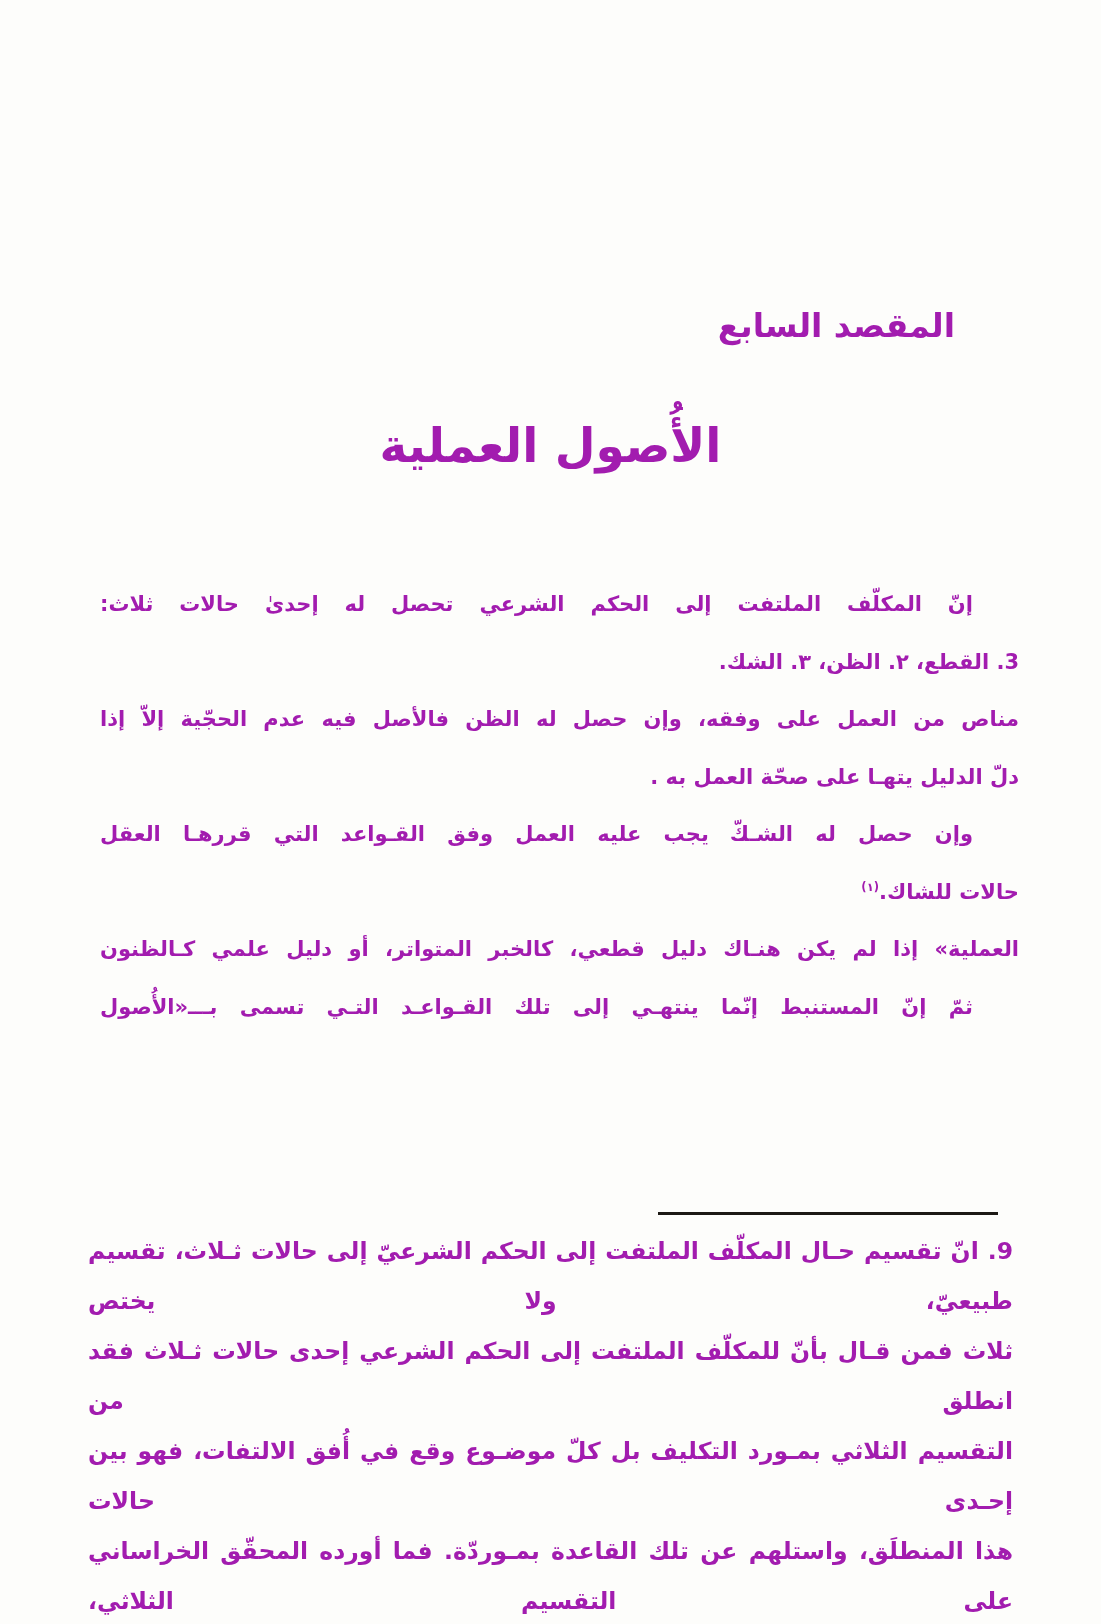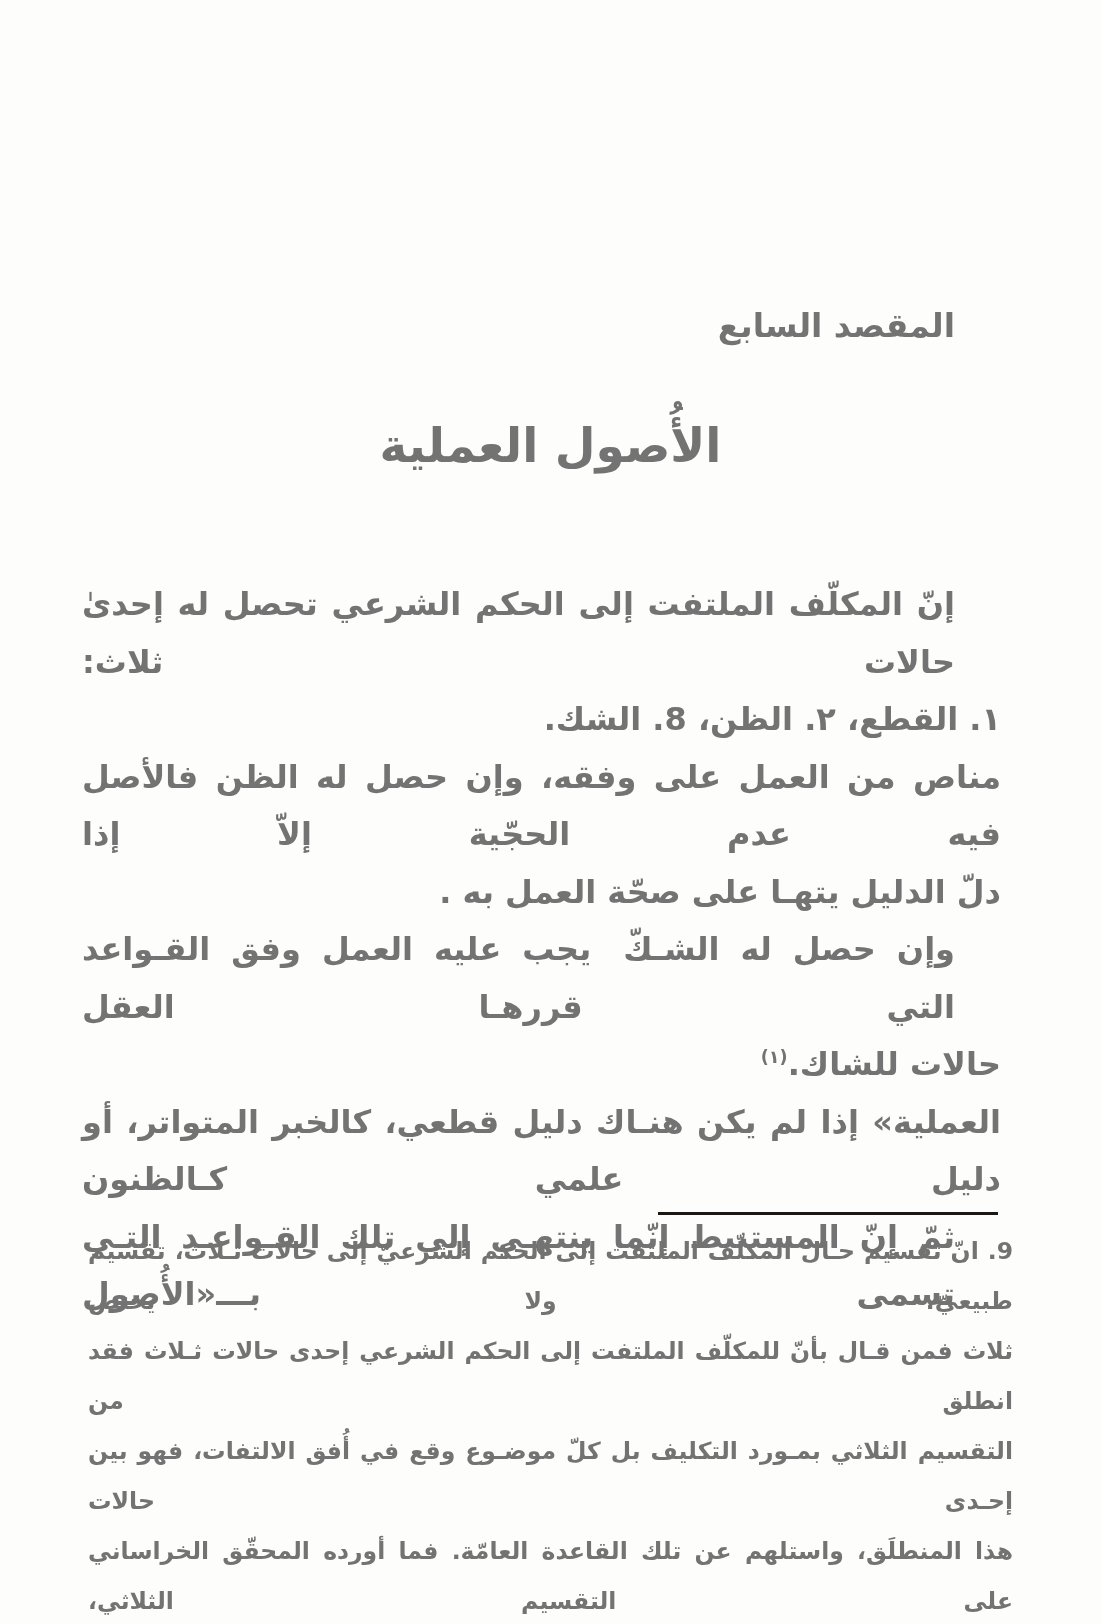--- a/index.html
+++ b/index.html
@@ -5,21 +5,21 @@
   html, body {
     margin: 0;
     padding: 0;
     background: #fdfdfb;
   }
   .page {
     position: relative;
     width: 1101px;
     height: 1624px;
     background: #fdfdfb;
-    color: #737373;
+    color: #a21caf;
     direction: rtl;
     font-family: "DejaVu Sans", sans-serif;
     overflow: hidden;
   }
   .section-label {
     position: absolute;
     top: 306px;
     right: 146px;
     font-size: 33px;
     font-weight: bold;
@@ -32,23 +32,23 @@
     left: 0;
     width: 100%;
     text-align: center;
     font-size: 47px;
     font-weight: bold;
     white-space: nowrap;
   }
   .body-block {
     position: absolute;
     top: 576px;
-    right: 100px;
+    right: 82px;
     width: 919px;
-    font-size: 32px;
+    font-size: 21px;
     font-weight: bold;
     line-height: 57.5px;
   }
   .bl { white-space: normal; }
   .j  { text-align: justify; text-align-last: justify; }
   .r  { text-align: right; }
   .ind { padding-right: 46px; }
   .fnref {
     font-size: 0.55em;
     font-weight: bold;
@@ -77,32 +77,32 @@
 <body>
 
 <div class="page">
 
   <div class="section-label">المقصد السابع</div>
 
   <div class="page-title">الأُصول العملية</div>
 
   <div class="body-block">
     <div class="bl j ind"><span>إنّ المكلّف الملتفت إلى الحكم الشرعي تحصل له إحدىٰ حالات ثلاث:</span></div>
-    <div class="bl r"><span>١. القطع، ٢. الظن، 8. الشك.</span></div>
+    <div class="bl r"><span>3. القطع، ٢. الظن، ٣. الشك.</span></div>
     <div class="bl j"><span>مناص من العمل على وفقه، وإن حصل له الظن فالأصل فيه عدم الحجّية إلاّ إذا</span></div>
     <div class="bl r"><span>دلّ الدليل يتهـا على صحّة العمل به .</span></div>
     <div class="bl j ind"><span>وإن حصل له الشـكّ  يجب عليه العمل وفق القـواعد التي قررهـا العقل</span></div>
     <div class="bl r"><span>حالات للشاك.</span><sup class="fnref">(١)</sup></div>
     <div class="bl j"><span>العملية» إذا لم يكن هنـاك دليل قطعي، كالخبر المتواتر، أو دليل علمي كـالظنون</span></div>
     <div class="bl j ind"><span>ثمّ إنّ المستنبط إنّما ينتهـي إلى تلك القـواعـد التـي تسمى بـــ«الأُصول</span></div>
   </div>
 
   <div class="footnote-rule"></div>
 
   <div class="footnote-block">
     <div class="bl j"><span>9. انّ تقسيم حـال المكلّف الملتفت إلى الحكم الشرعيّ إلى حالات ثـلاث، تقسيم طبيعيّ، ولا يختص</span></div>
     <div class="bl j"><span>ثلاث فمن قـال بأنّ للمكلّف الملتفت إلى الحكم الشرعي إحدى حالات ثـلاث فقد انطلق من</span></div>
     <div class="bl j"><span>التقسيم الثلاثي بمـورد التكليف بل كلّ موضـوع وقع في أُفق الالتفات، فهو بين إحـدى حالات</span></div>
-    <div class="bl j"><span>هذا المنطلَق، واستلهم عن تلك القاعدة العامّة. فما أورده المحقّق الخراساني على التقسيم الثلاثي،</span></div>
+    <div class="bl j"><span>هذا المنطلَق، واستلهم عن تلك القاعدة بمـوردّة. فما أورده المحقّق الخراساني على التقسيم الثلاثي،</span></div>
 
   </div>
 
 </div>
 
 </body></html>

